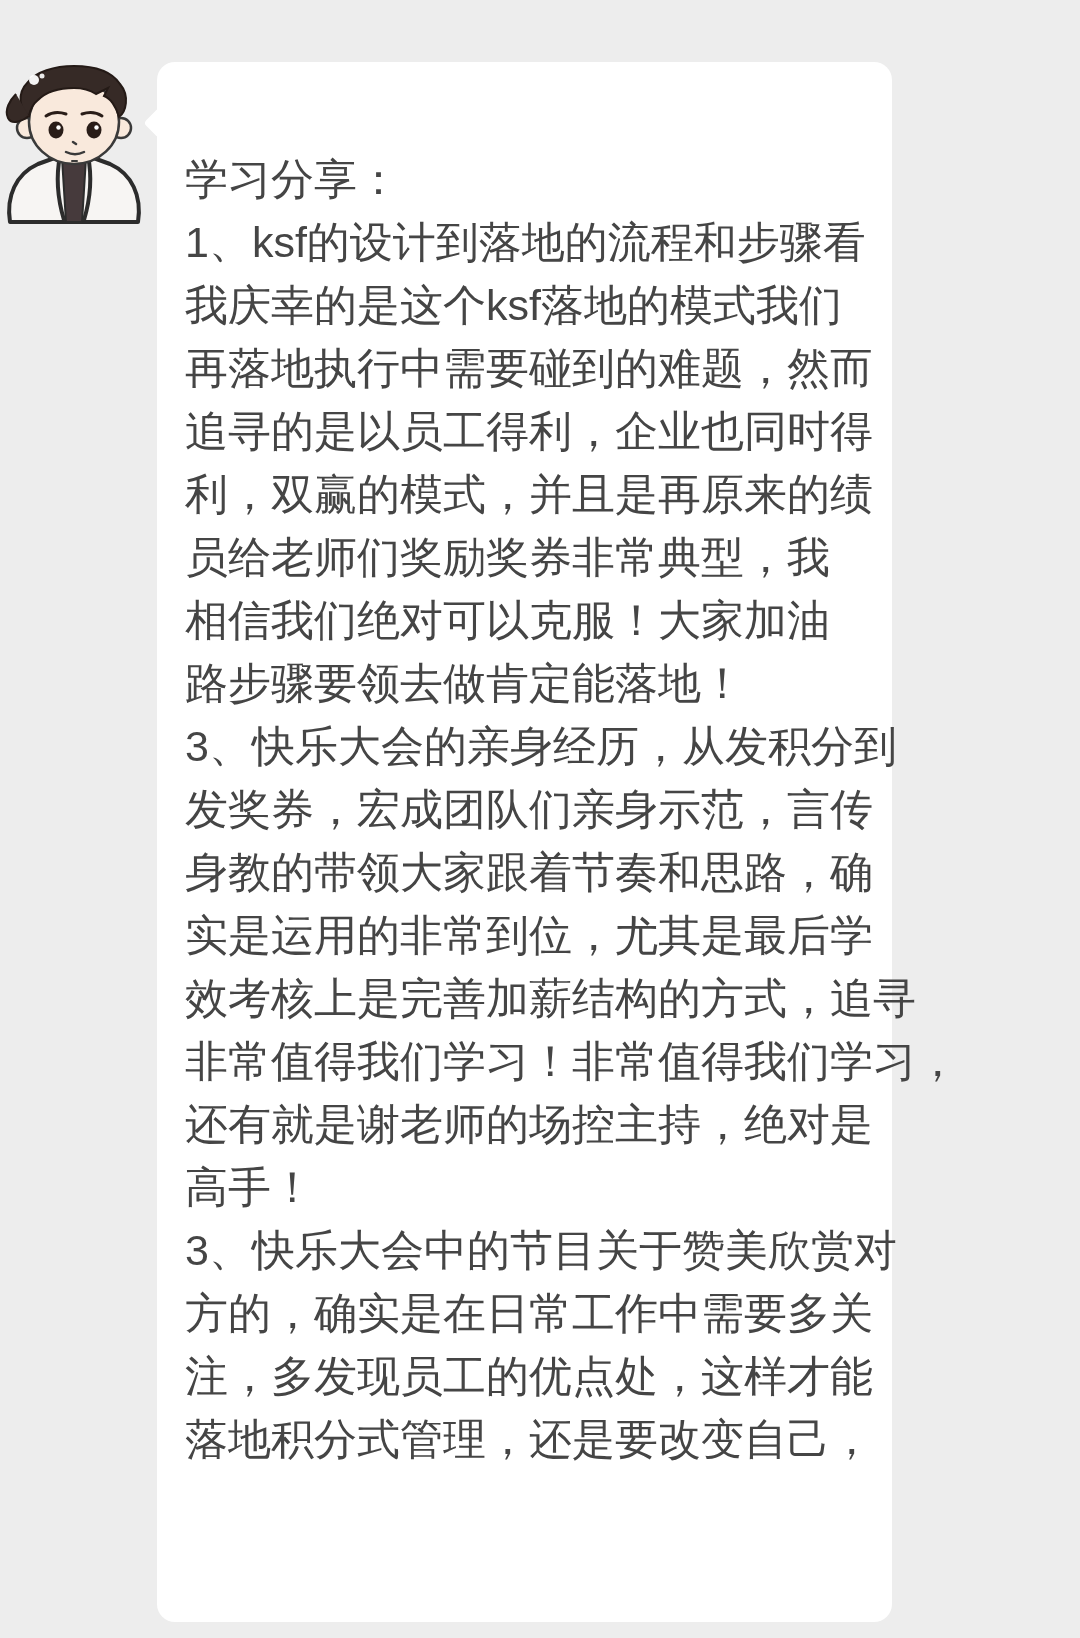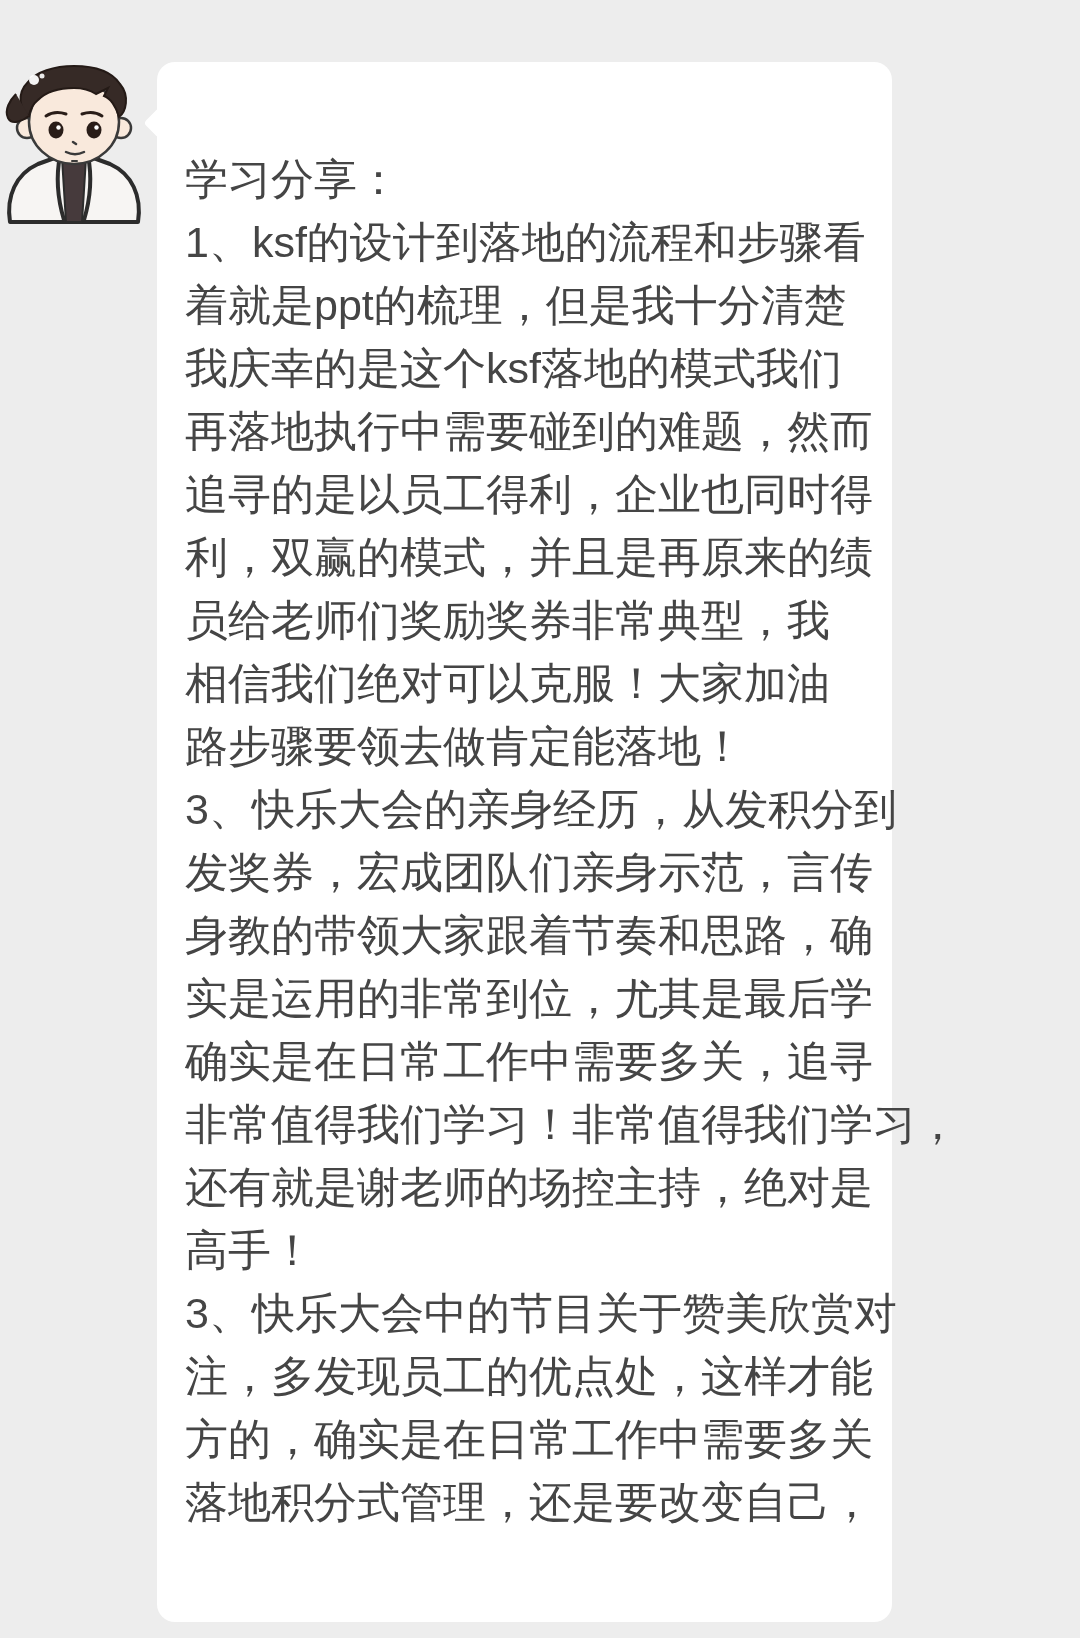--- a/index.html
+++ b/index.html
@@ -88,36 +88,35 @@
       <path d="M66 88 C72 91 78 91 84 88" fill="none" stroke="#3a3a3a" stroke-width="2.5" stroke-linecap="round"></path>
       <path d="M72 97 L77 97" stroke="#3a3a3a" stroke-width="2" stroke-linecap="round"></path>
     </svg>
   </div>
 
   <div class="bubble">
     <div class="bubble-tail"></div>
     <div class="msg-text">
         <div class="msg-line">学习分享：</div>
         <div class="msg-line">1、ksf的设计到落地的流程和步骤看</div>
-        <div class="msg-line">着就是ppt的梳理，但是我十分清楚</div>
         <div class="msg-line">我庆幸的是这个ksf落地的模式我们</div>
         <div class="msg-line">再落地执行中需要碰到的难题，然而</div>
         <div class="msg-line">追寻的是以员工得利，企业也同时得</div>
         <div class="msg-line">利，双赢的模式，并且是再原来的绩</div>
         <div class="msg-line">员给老师们奖励奖券非常典型，我</div>
         <div class="msg-line">相信我们绝对可以克服！大家加油</div>
         <div class="msg-line">路步骤要领去做肯定能落地！</div>
         <div class="msg-line">3、快乐大会的亲身经历，从发积分到</div>
         <div class="msg-line">发奖券，宏成团队们亲身示范，言传</div>
         <div class="msg-line">身教的带领大家跟着节奏和思路，确</div>
         <div class="msg-line">实是运用的非常到位，尤其是最后学</div>
-        <div class="msg-line">确实是在日常工作中需要多关，追寻</div>
+        <div class="msg-line">效考核上是完善加薪结构的方式，追寻</div>
         <div class="msg-line">非常值得我们学习！非常值得我们学习，</div>
         <div class="msg-line">还有就是谢老师的场控主持，绝对是</div>
         <div class="msg-line">高手！</div>
         <div class="msg-line">3、快乐大会中的节目关于赞美欣赏对</div>
+        <div class="msg-line">方的，确实是在日常工作中需要多关</div>
         <div class="msg-line">注，多发现员工的优点处，这样才能</div>
-        <div class="msg-line">方的，确实是在日常工作中需要多关</div>
         <div class="msg-line">落地积分式管理，还是要改变自己，</div>
       </div>
   </div>
 
 </div>
 
 </body></html>

